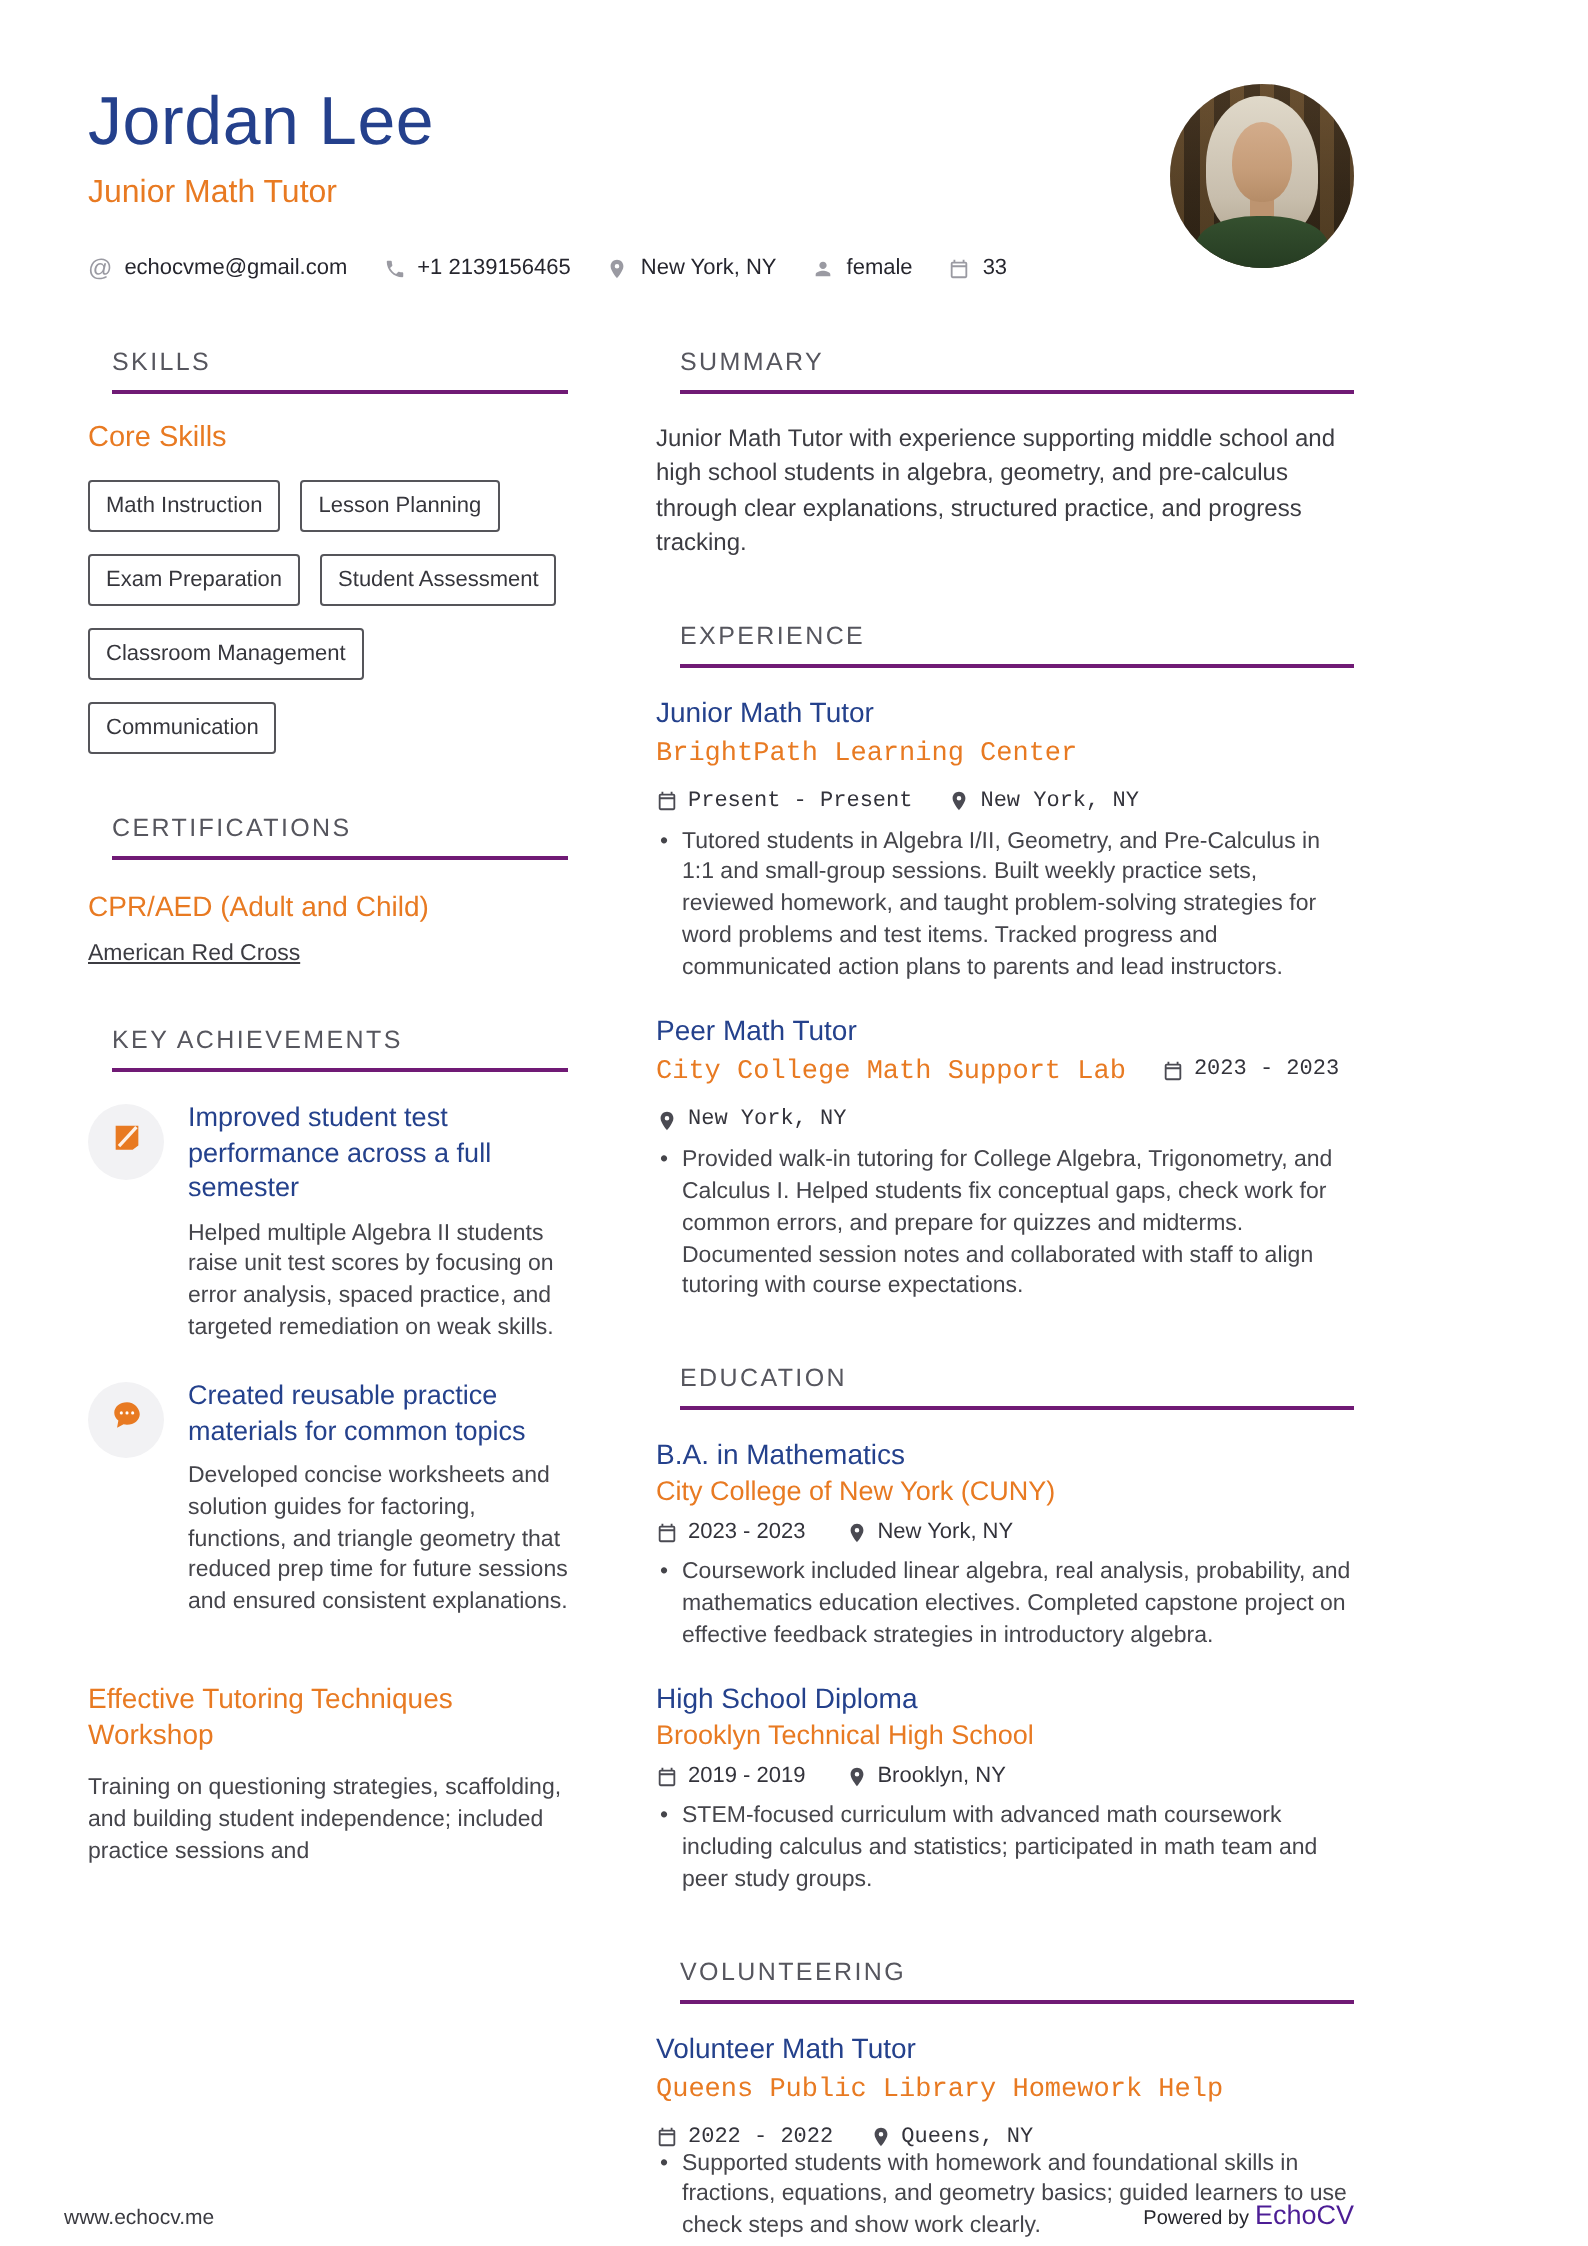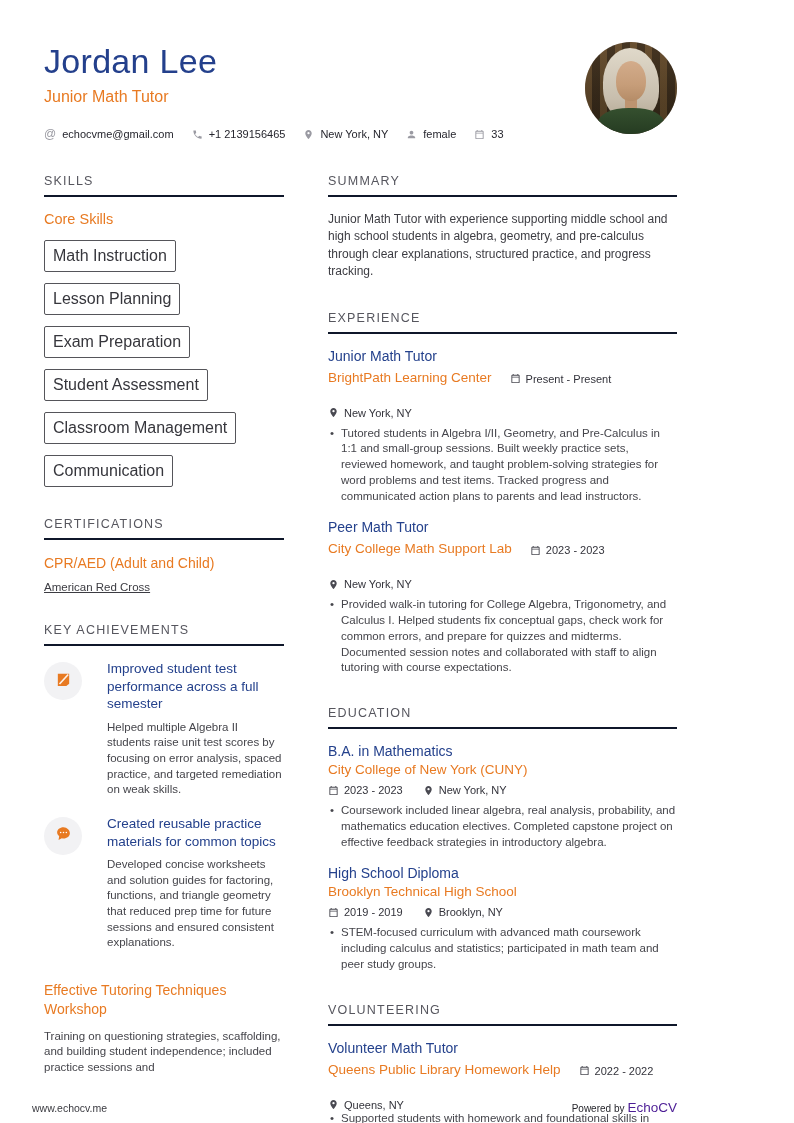--- a/index.html
+++ b/index.html
@@ -53,51 +53,51 @@
   }
 
   
   .columns { display: flex; gap: 44px; margin-top: 34px; }
   .col-left { width: 240px; flex: none; }
   .col-right { flex: 1; min-width: 0; }
 
   .section { margin-bottom: 30px; }
   .sec-h {
     font-size: 12.5px; color: #56565e; letter-spacing: 1.2px; font-weight: 400;
-    padding-bottom: 7px; border-bottom: 2px solid #0f172a; margin-bottom: 14px;
+    padding-bottom: 7px; border-bottom: 2px solid #701a75; margin-bottom: 14px; margin-left: 12px;
   }
 
   
   .group-title { color: #e87a22; font-size: 14.5px; font-weight: 500; margin: 2px 0 13px; }
   .chips { display: flex; flex-wrap: wrap; gap: 11px 10px; }
   .chip {
     border: 1px solid #55555a; border-radius: 2px; padding: 6px 8px;
-    font-size: 16px; color: #36363c; white-space: nowrap; text-align: center;
+    font-size: 11px; color: #36363c; white-space: nowrap; text-align: center;
   }
   .cert-name { color: #e87a22; font-size: 14px; font-weight: 500; margin: 4px 0 9px; line-height: 1.3; }
   .cert-issuer { font-size: 11.5px; color: #3c3c42; text-decoration: underline; }
 
-  .ach-item { display: flex; gap: 25px; margin-bottom: 17px; }
+  .ach-item { display: flex; gap: 12px; margin-bottom: 17px; }
   .ach-icon-wrap {
     width: 38px; height: 38px; border-radius: 50%; background: #f2f2f4;
     flex: none; display: flex; align-items: center; justify-content: center; margin-top: 2px;
   }
   .ach-body { flex: 1; min-width: 0; }
   .ach-title { color: #24418c; font-size: 13.5px; font-weight: 500; line-height: 1.3; margin-bottom: 7px; }
   .ach-desc { font-size: 11.5px; color: #45454b; line-height: 1.36; }
 
   .training-title { color: #e87a22; font-size: 14px; font-weight: 500; line-height: 1.35; margin: 2px 0 10px; }
   .training-desc { font-size: 11.5px; color: #45454b; line-height: 1.38; }
 
   
   .summary-text { font-size: 12px; color: #3c3c42; line-height: 1.45; margin-top: 2px; }
 
   .entry { margin-bottom: 15px; }
   .entry-title { color: #24418c; font-size: 14px; font-weight: 500; margin-bottom: 6px; }
-  .entry-meta-row { display: flex; align-items: flex-end; flex-wrap: wrap; gap: 22px 18px; margin-bottom: 7px; }
+  .entry-meta-row { display: flex; align-items: flex-start; flex-wrap: wrap; gap: 10px 18px; margin-bottom: 7px; font-family: Liberation Mono, monospace; }
   .entry-org { color: #e87a22; font-size: 13.5px; font-weight: 500; }
   .meta { display: inline-flex; align-items: center; gap: 5px; font-size: 11px; color: #33333b; white-space: nowrap; }
   .meta svg { width: 11px; height: 11px; fill: #4a4a52; flex: none; }
   .edu-meta-row { display: flex; align-items: center; gap: 20px; margin-bottom: 7px; }
 
   .bullets { margin: 0; padding: 0; list-style: none; }
   .bullets li { font-size: 11.5px; color: #45454b; line-height: 1.37; padding-left: 13px; position: relative; }
   .bullets li::before { content: "\2022"; position: absolute; left: 2px; }
 
   

